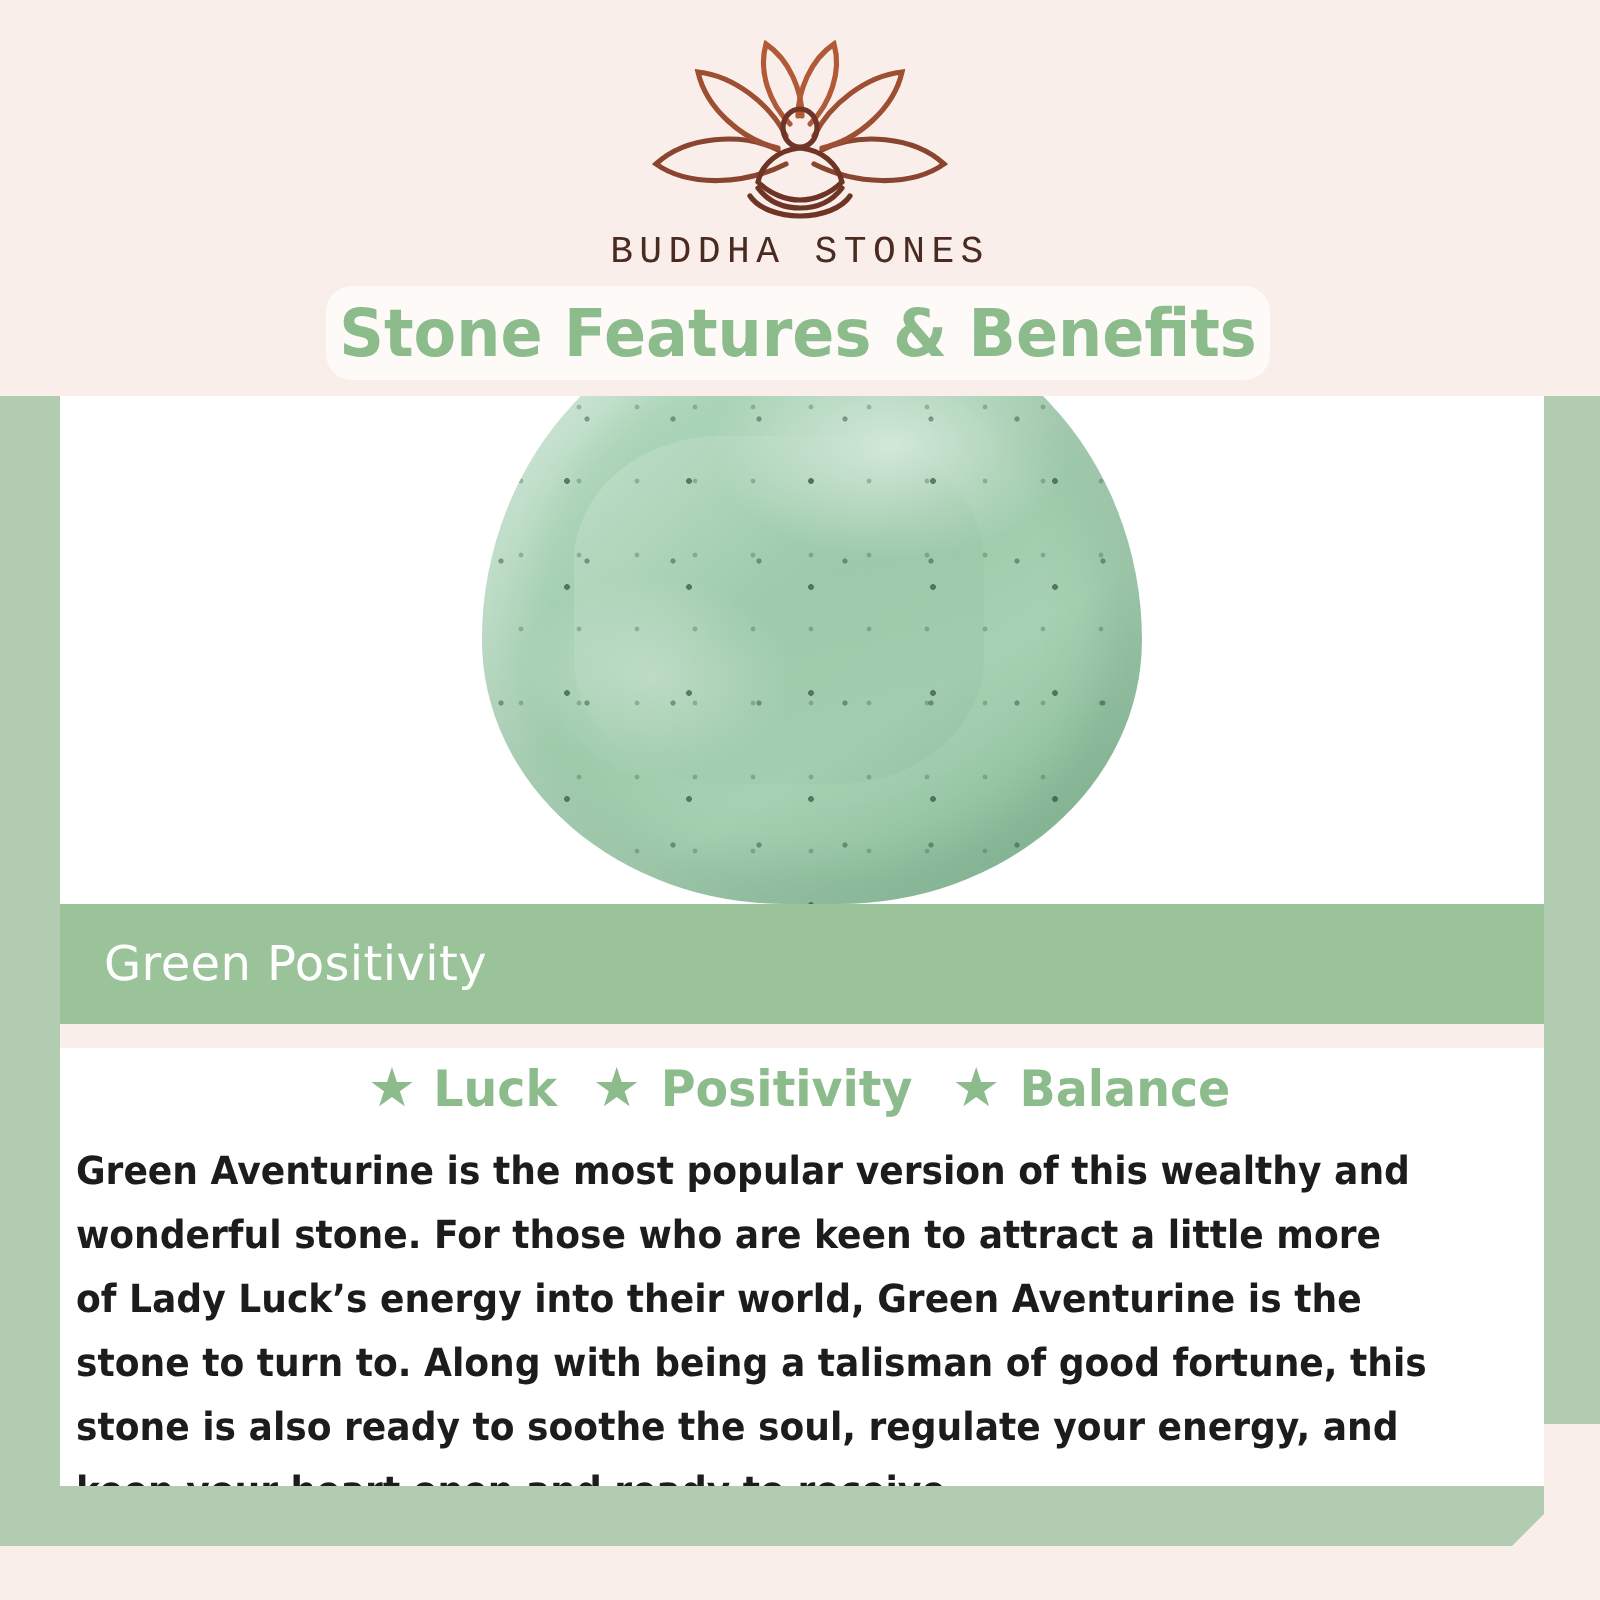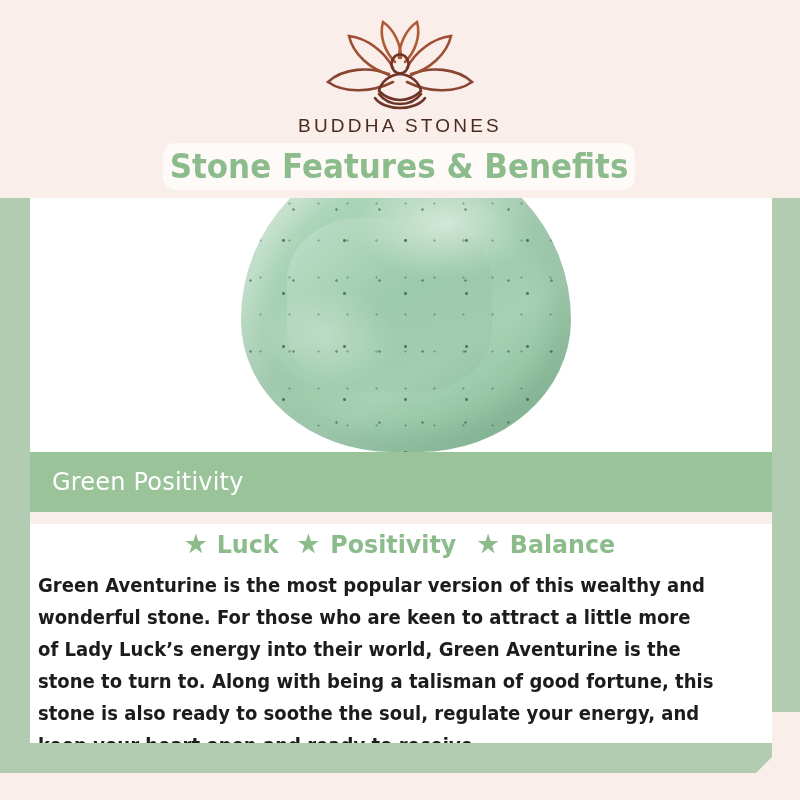--- a/index.html
+++ b/index.html
@@ -95,21 +95,21 @@
     width: 800px;
     text-align: center;
   }
   .logo-mark {
     display: block;
     margin: 0 auto;
   }
   .logo-text {
     display: block;
     margin-top: 2px;
-    font-family: Liberation Sans, sans-serif;
+    font-family: Liberation Mono, monospace;
     font-size: 19px;
     letter-spacing: 3.2px;
     color: #4a2b22;
     font-weight: 400;
   }
 
   
   .title-banner {
     position: absolute;
     left: 163px;

